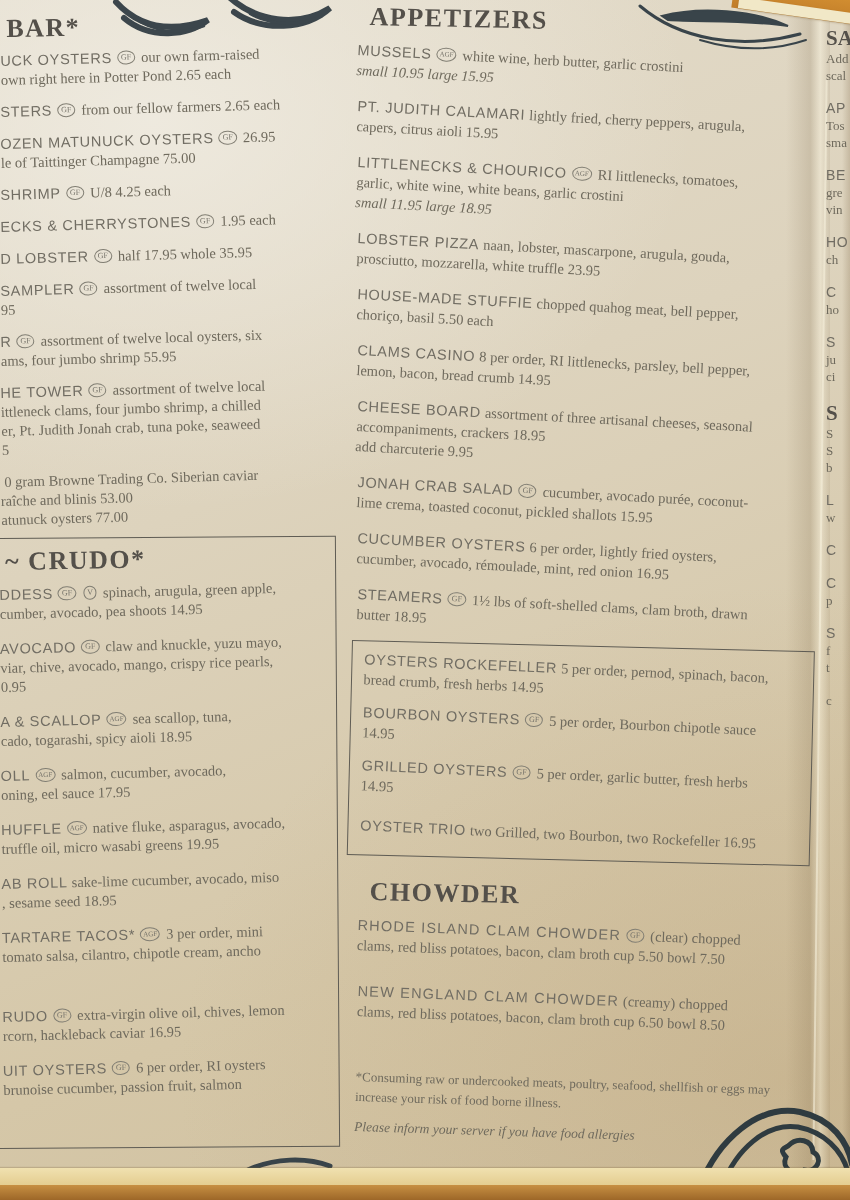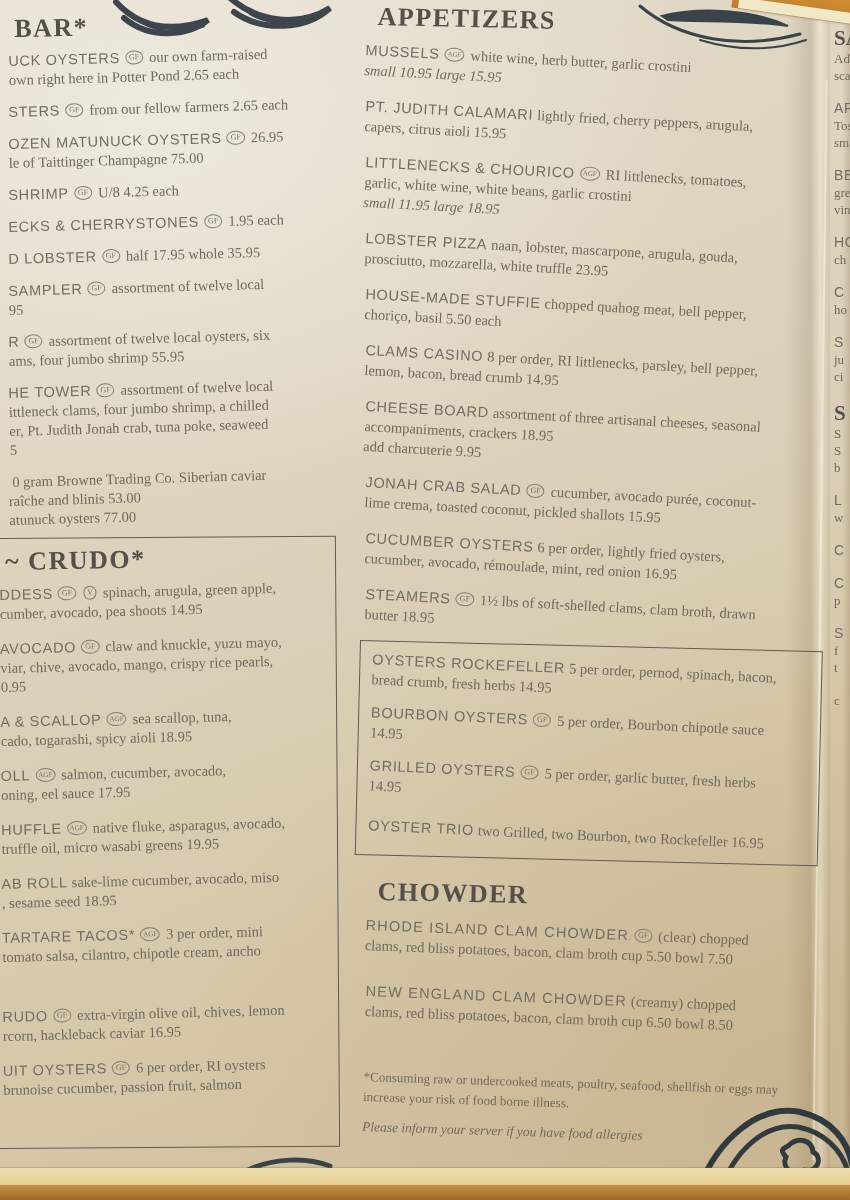--- a/index.html
+++ b/index.html
@@ -23,21 +23,21 @@
   .wood-bottom{position:absolute;left:0;top:1185px;width:850px;height:15px;z-index:5;
       background:linear-gradient(#c78f42,#9d6728);}
   .wood-corner{position:absolute;top:-17px;right:-18px;width:135px;height:34px;z-index:5;
       background:linear-gradient(#d89434,#c07c28);transform:rotate(8deg);}
   .edge-corner{position:absolute;top:6px;right:-16px;width:128px;height:11px;z-index:5;
       background:#f1e8c7;transform:rotate(8deg);box-shadow:0 1px 2px rgba(120,90,40,.35);}
 
   svg.decor{position:absolute;inset:0;z-index:4;pointer-events:none;}
 
   
-  .col{position:absolute;z-index:3;color:#6f6a5d;margin-left:8px;}
+  .col{position:absolute;z-index:3;color:#6f6a5d;}
   .name{font-family:"Liberation Sans",sans-serif;font-size:14.5px;letter-spacing:.7px;color:#716d63;}
   .desc,.ln{font-family:"Liberation Serif",serif;font-size:14.5px;color:#6f6a5d;}
   .l1,.ln{white-space:nowrap;line-height:19px;}
   .ln.it{font-style:italic;}
   .desc{margin-left:4px;}
   .badge{display:inline-block;font-family:"Liberation Serif",serif;font-size:8px;color:#76736a;
          border:1px solid #817e73;border-radius:50%;padding:2px 3px;line-height:8px;
          vertical-align:3px;margin:0 2px 0 5px;letter-spacing:0;}
   .badge.wide{border-radius:50%;padding:2px 2px;font-size:7px;}
   .hdr{font-family:"Liberation Serif",serif;font-weight:600;font-size:26px;letter-spacing:1.5px;

